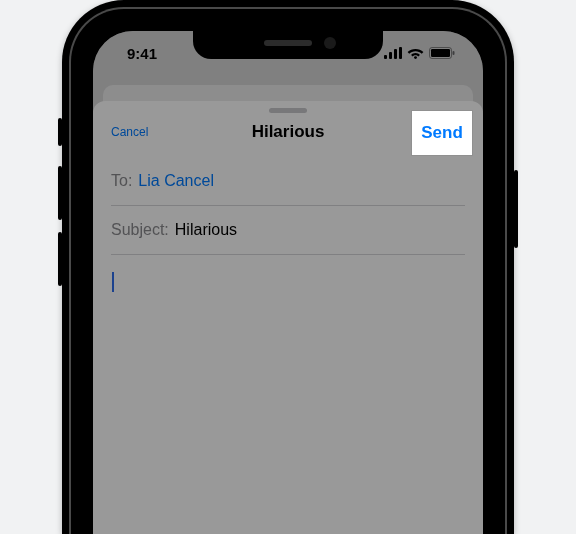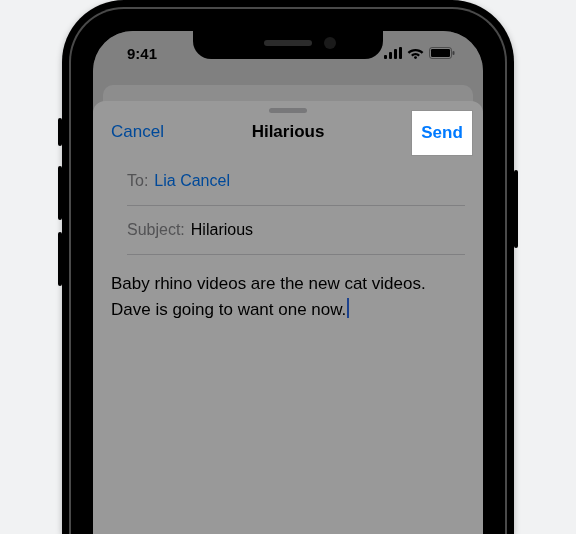--- a/index.html
+++ b/index.html
@@ -161,37 +161,36 @@
   .header-title {
     font-size: 17px;
     font-weight: 600;
     color: #000;
   }
   .header-left {
     position: absolute;
     left: 18px;
     top: 50%;
     transform: translateY(-50%);
-    font-size: 17px;
+    font-size: 12px;
     color: #007aff;
     cursor: pointer;
   }
   .header-right {
     position: absolute;
     right: 18px;
     top: 50%;
     transform: translateY(-50%);
     font-size: 17px;
     font-weight: 600;
     color: #007aff;
     cursor: pointer;
   }
   .fields {
     padding: 0 18px;
-    margin-left: 16px;
   }
   .row {
     display: flex;
     align-items: center;
     height: 48px;
     border-bottom: 1px solid #d6d6d9;
     font-size: 16px;
   }
   .row .label {
     color: #8a8a8e;
@@ -299,21 +298,21 @@
               <span class="label">To:</span>
               <span class="value-link">Lia Cancel</span>
             </div>
             <div class="row">
               <span class="label">Subject:</span>
               <span class="value-plain">Hilarious</span>
             </div>
           </div>
 
           <div class="body-area">
-            <span>Baby rhino videos are the new cat videos. Dave is going to want one now.</span><span class="caret"></span>
+            <span class="caret"></span>
           </div>
         </div>
 
         <div class="dim"></div>
 
         <div class="highlight-box" style="top:80px; right:11px; width:60px; height:44px;">
           <span class="send-text">Send</span>
         </div>
 
       </div>

